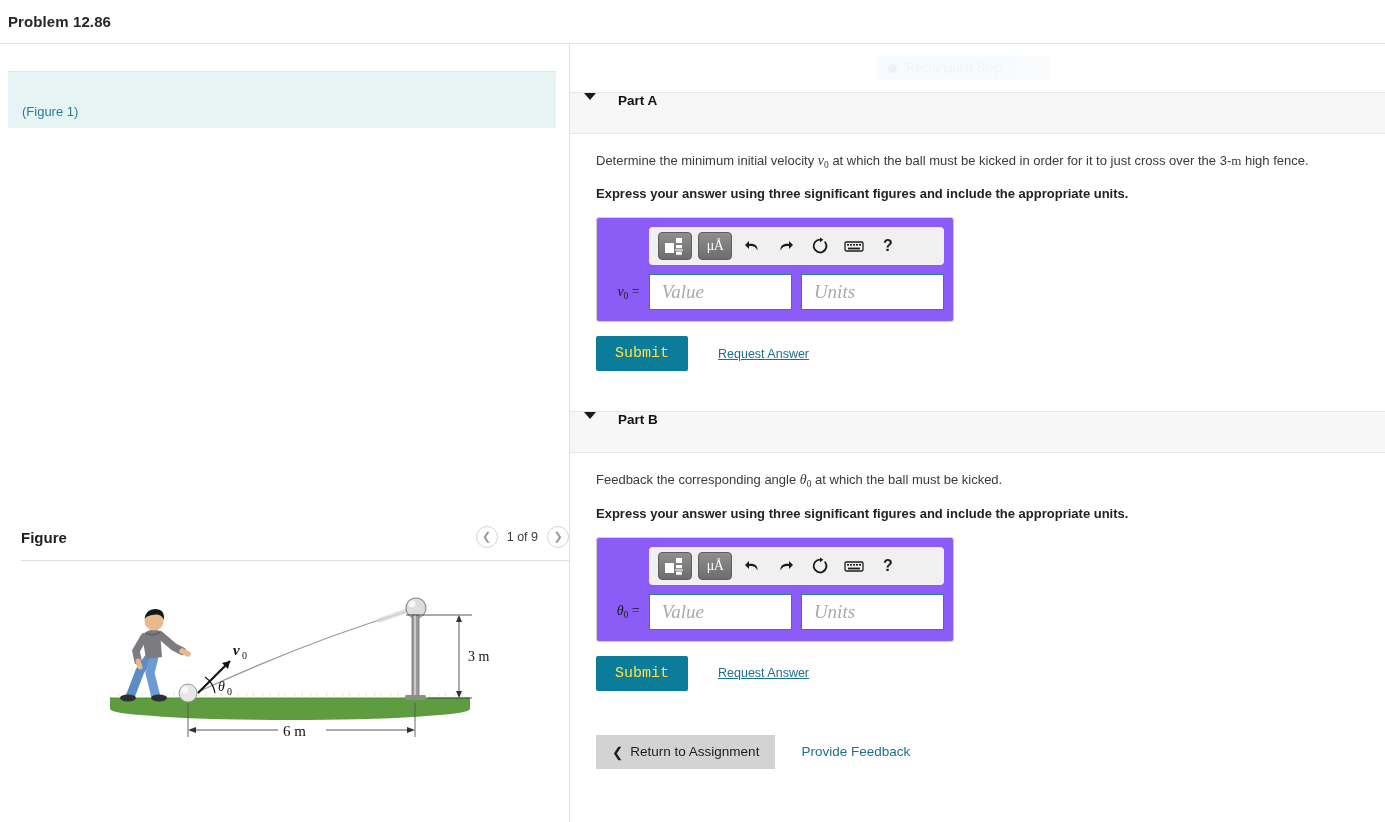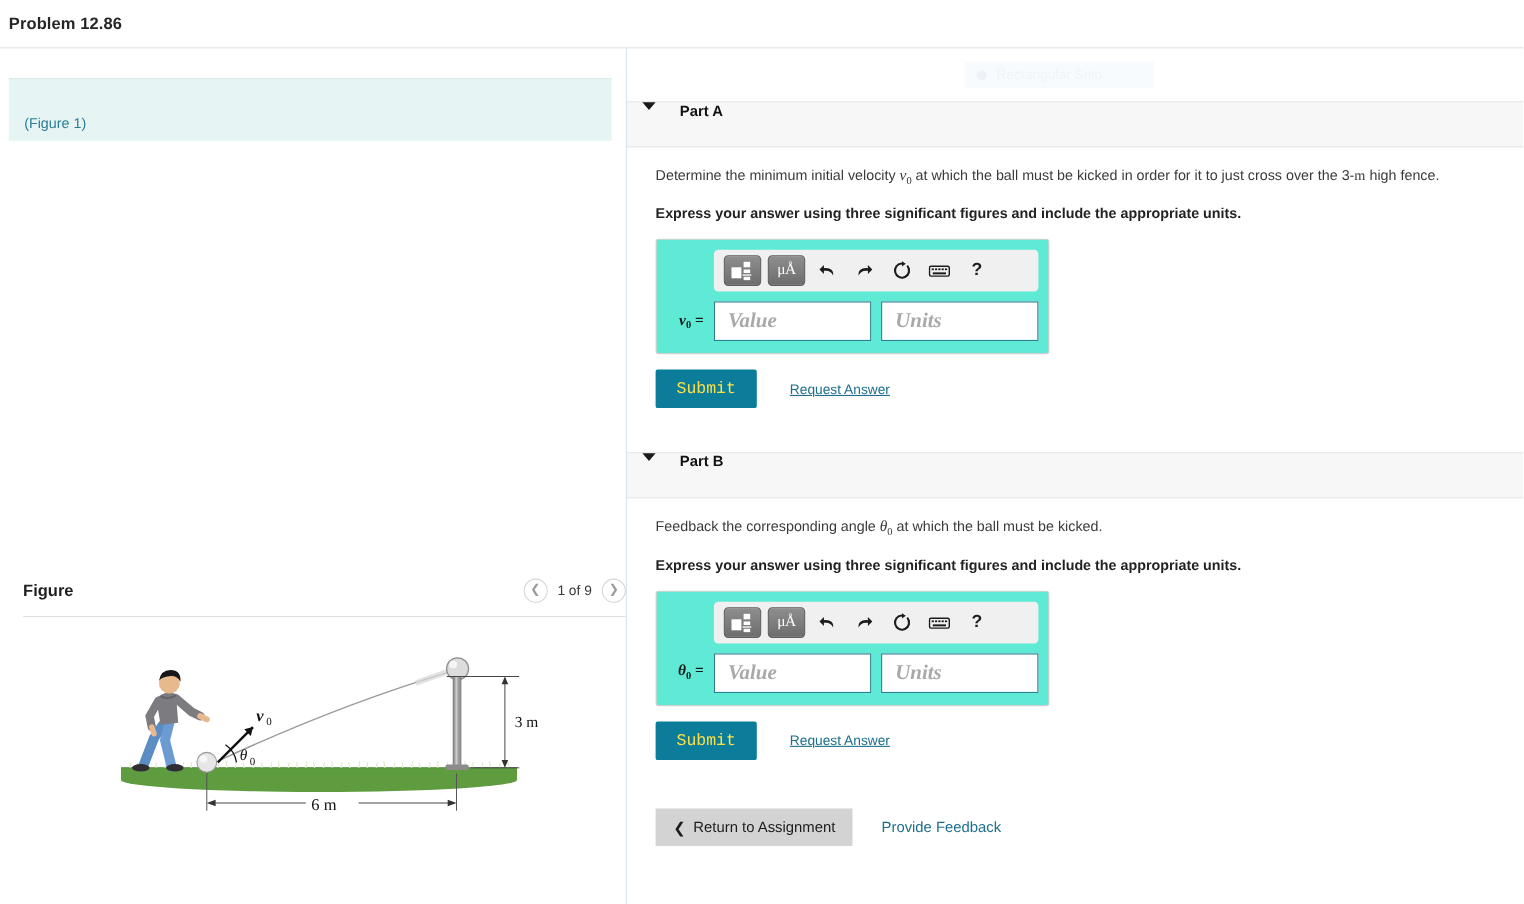--- a/index.html
+++ b/index.html
@@ -175,21 +175,21 @@
   .sub { font-size: 9.5px; vertical-align: -3px; font-style: normal; }
   .unit-m { font-family: "Liberation Serif", serif; font-weight: 500; }
 
   
   .answer-box {
     margin-top: 16px;
     width: 358px;
     border: 1px solid #cfcfcf;
     border-radius: 3px;
     padding: 9px 9px 11px 9px;
-    background: #5eead4;
+    background: #8b5cf6;
   }
   .answer-toolbar {
     margin-left: 43px;
     height: 38px;
     background: #f0f0f0;
     border-radius: 4px;
     display: flex;
     align-items: center;
     gap: 6px;
     padding: 0 9px;
@@ -219,21 +219,20 @@
     cursor: pointer;
     color: #1c1c1c;
     font-size: 17px;
   }
   .tb-help { font-size: 16px; font-weight: bold; }
   .answer-row {
     display: flex;
     align-items: center;
     margin-top: 9px;
     gap: 9px;
-    font-weight: bold;
   }
   .answer-eq {
     width: 34px;
     text-align: right;
     font-family: "Liberation Serif", serif;
     font-size: 14px;
     color: #1a1a1a;
   }
   .answer-eq i { font-style: italic; }
   .field {

